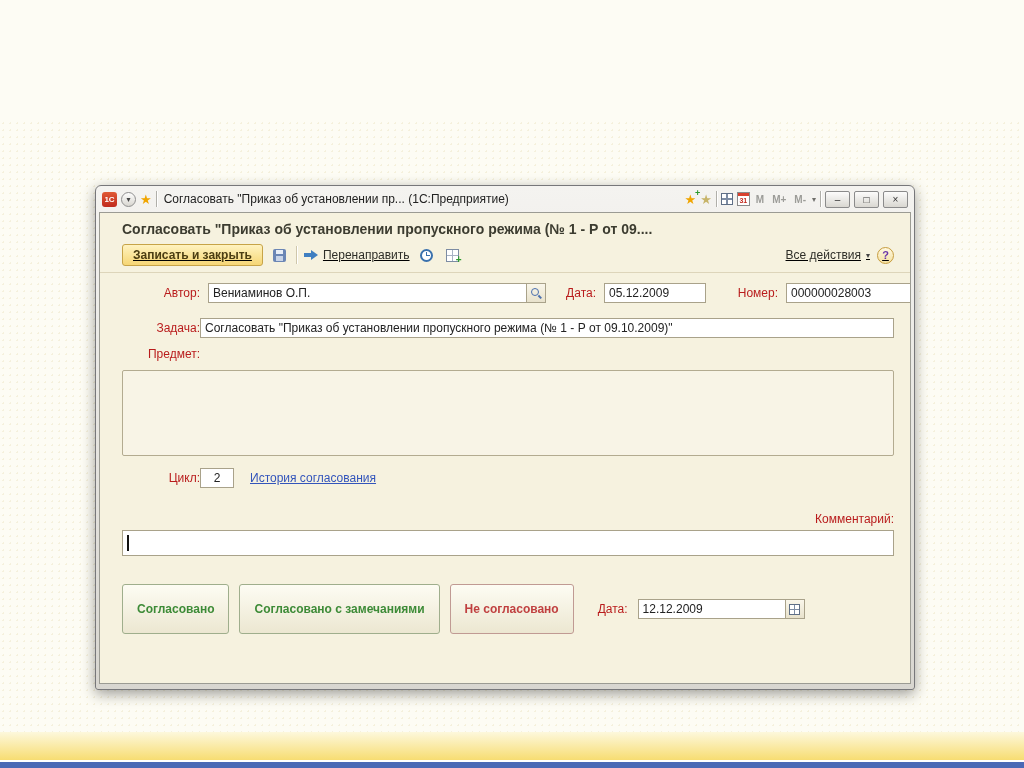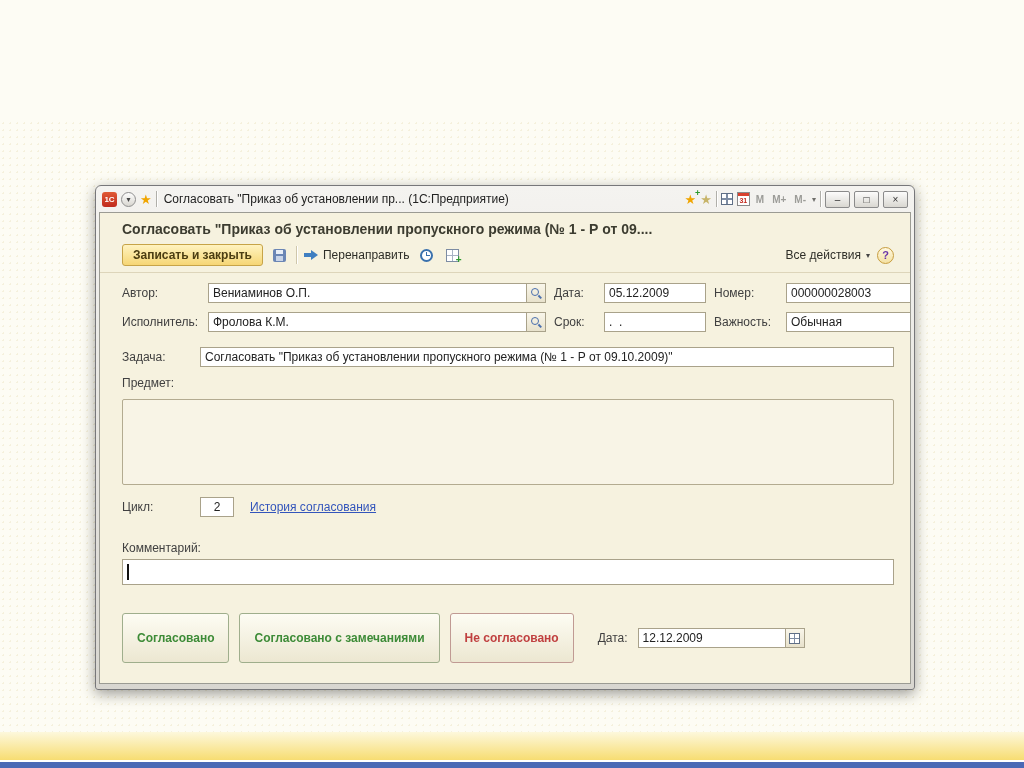--- a/index.html
+++ b/index.html
@@ -59,21 +59,21 @@
   .tb-chev { font-size:8px; color:#6f6f6b; flex:0 0 auto; }
   .win-btn { width:25px; height:17px; border:1px solid #8b8b8b; border-radius:2px;
     background:linear-gradient(#fcfcfb,#d9d7d1); font-size:10px; color:#333;
     display:flex; align-items:center; justify-content:center; flex:0 0 auto; }
 
   .win-body { border:1px solid #9b9b93; background:#f6f2df; height:472px; overflow:hidden; }
 
   .form-title { padding:8px 22px 2px 22px; font-size:14px; font-weight:bold; color:#3c3c30; white-space:nowrap; overflow:hidden; }
 
   .toolbar { display:flex; align-items:center; gap:7px; padding:5px 16px 6px 22px;
-    border-bottom:1px solid #ddd5ba; }
+    border-bottom:1px solid #ddd5ba;text-decoration:underline; }
   .btn-primary { background:linear-gradient(#fff3c0,#f6d675); border:1px solid #c7a448; border-radius:3px;
     padding:3px 10px; font-size:12px; font-weight:bold; color:#4b3d12; cursor:default; }
   .icon-btn { background:none; border:1px solid transparent; border-radius:3px; padding:2px; display:flex; align-items:center; }
   .flat-btn { background:none; border:none; font-size:12px; color:#2e2e28; display:flex; align-items:center; gap:5px; }
   .v-sep { width:1px; height:18px; background:#cfc7ab; box-shadow:1px 0 0 #fff; }
   .spacer { flex:1 1 auto; }
   .help-btn { width:17px; height:17px; border-radius:50%; border:1px solid #c79d3f;
     background:linear-gradient(#fff8e0,#f4e1a2); color:#6a35a8; font-weight:bold; font-size:11px;
     display:flex; align-items:center; justify-content:center; }
 
@@ -89,21 +89,21 @@
   .clock::before { content:""; position:absolute; left:4px; top:1px; width:1.5px; height:4px; background:#3a71ad; }
   .clock::after { content:""; position:absolute; left:4px; top:4px; width:4px; height:1.5px; background:#3a71ad; }
   .grid-plus { width:13px; height:13px; background:#fff; border:1px solid #7d8ca3; position:relative;
     background-image:linear-gradient(to right,transparent 44%,#a7b2c4 44%,#a7b2c4 56%,transparent 56%),
                      linear-gradient(to bottom,transparent 44%,#a7b2c4 44%,#a7b2c4 56%,transparent 56%); }
   .grid-plus i { position:absolute; right:-4px; bottom:-4px; font-style:normal; font-weight:bold; font-size:10px; color:#2d9a2d; }
   .chev-sm { font-size:8px; color:#444; }
 
   
   .form-area { padding:10px 16px 0 22px; font-size:12px; color:#3b3b2e; }
-  .lbl { font-size:12px; color:#404040; white-space:nowrap; }
+  .lbl { font-size:12px; color:#b91c1c; white-space:nowrap;text-align:right; }
   .txt { height:20px; border:1px solid #a9a28a; background:#fff; font-size:12px; color:#222;
     padding:1px 4px; font-family:"Liberation Sans","DejaVu Sans",sans-serif; }
   .grid-row { display:grid; grid-template-columns:78px 338px 42px 102px 64px 1fr; column-gap:8px;
     align-items:center; margin-bottom:9px; }
   .input-group { display:flex; align-items:stretch; }
   .input-group .txt { flex:1 1 auto; min-width:0; }
   .lookup { width:19px; border:1px solid #a9a28a; border-left:none; background:linear-gradient(#f9f6ea,#e8e2cc);
     display:flex; align-items:center; justify-content:center; padding:0; }
   .mag { position:relative; width:11px; height:11px; display:inline-block; }
   .mag::before { content:""; position:absolute; left:0; top:0; width:6px; height:6px;
@@ -217,33 +217,20 @@
             <button class="lookup">
                 <span class="mag"></span>
               </button>
           </span>
           <label class="lbl">Дата:</label>
           <input class="txt" value="05.12.2009" style="">
           <label class="lbl">Номер:</label>
           <input class="txt" value="000000028003" style="">
         </div>
 
-        <div class="grid-row">
-          <label class="lbl">Исполнитель:</label>
-          <span class="input-group">
-            <input class="txt" value="Фролова К.М." style="">
-            <button class="lookup">
-                <span class="mag"></span>
-              </button>
-          </span>
-          <label class="lbl">Срок:</label>
-          <input class="txt" value=".  ." style="">
-          <label class="lbl">Важность:</label>
-          <input class="txt" value="Обычная" style="">
-        </div>
 
         <div class="row-inline row-task">
           <label class="lbl lbl-col">Задача:</label>
           <input class="txt" value="Согласовать &quot;Приказ об установлении пропускного режима (№ 1 - Р от 09.10.2009)&quot;" style="">
         </div>
 
         <div class="row-inline">
           <label class="lbl lbl-col">Предмет:</label>
         </div>
 

